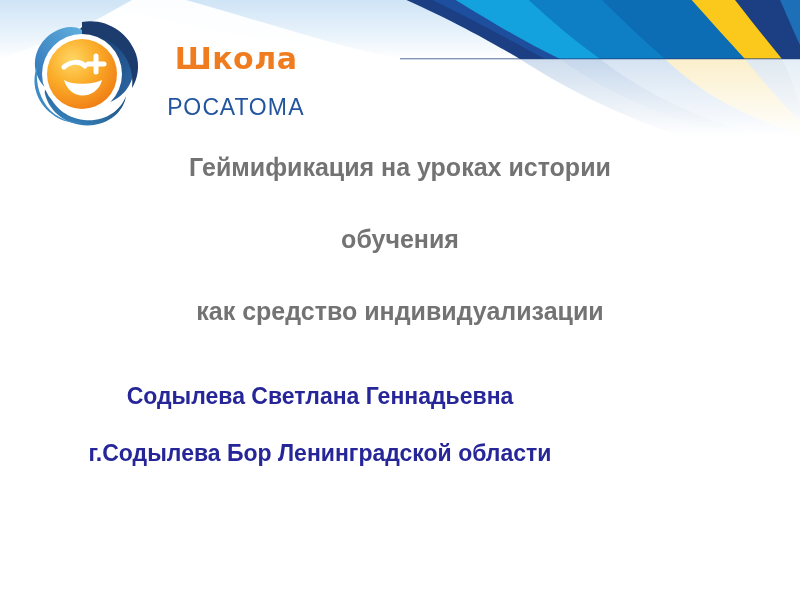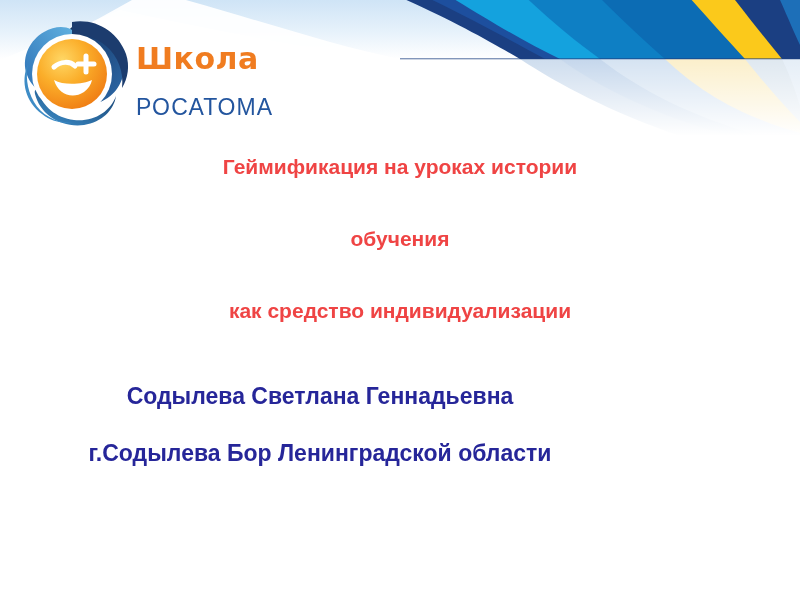--- a/index.html
+++ b/index.html
@@ -33,24 +33,25 @@
 
   .banner svg {
     display: block;
     width: 800px;
     height: 136px;
   }
 
   
   .logo {
     position: absolute;
-    left: 14px;
+    left: 24px;
     top: 18px;
     width: 300px;
     height: 110px;
+    text-align: center;
   }
 
   .logo-mark {
     position: absolute;
     left: 0;
     top: 0;
     width: 118px;
     height: 110px;
   }
 
@@ -90,23 +91,23 @@
   .title-block {
     position: absolute;
     left: 0;
     top: 131px;
     width: 800px;
     text-align: center;
   }
 
   .title-line {
     font-family: "Liberation Sans", sans-serif;
-    font-size: 21px;
+    font-size: 25px;
     font-weight: bold;
-    color: #ef4444;
+    color: #737373;
     line-height: 72px;
     white-space: nowrap;
   }
 
   
   .subtitle-block {
     position: absolute;
     left: 0;
     top: 368px;
     width: 640px;

